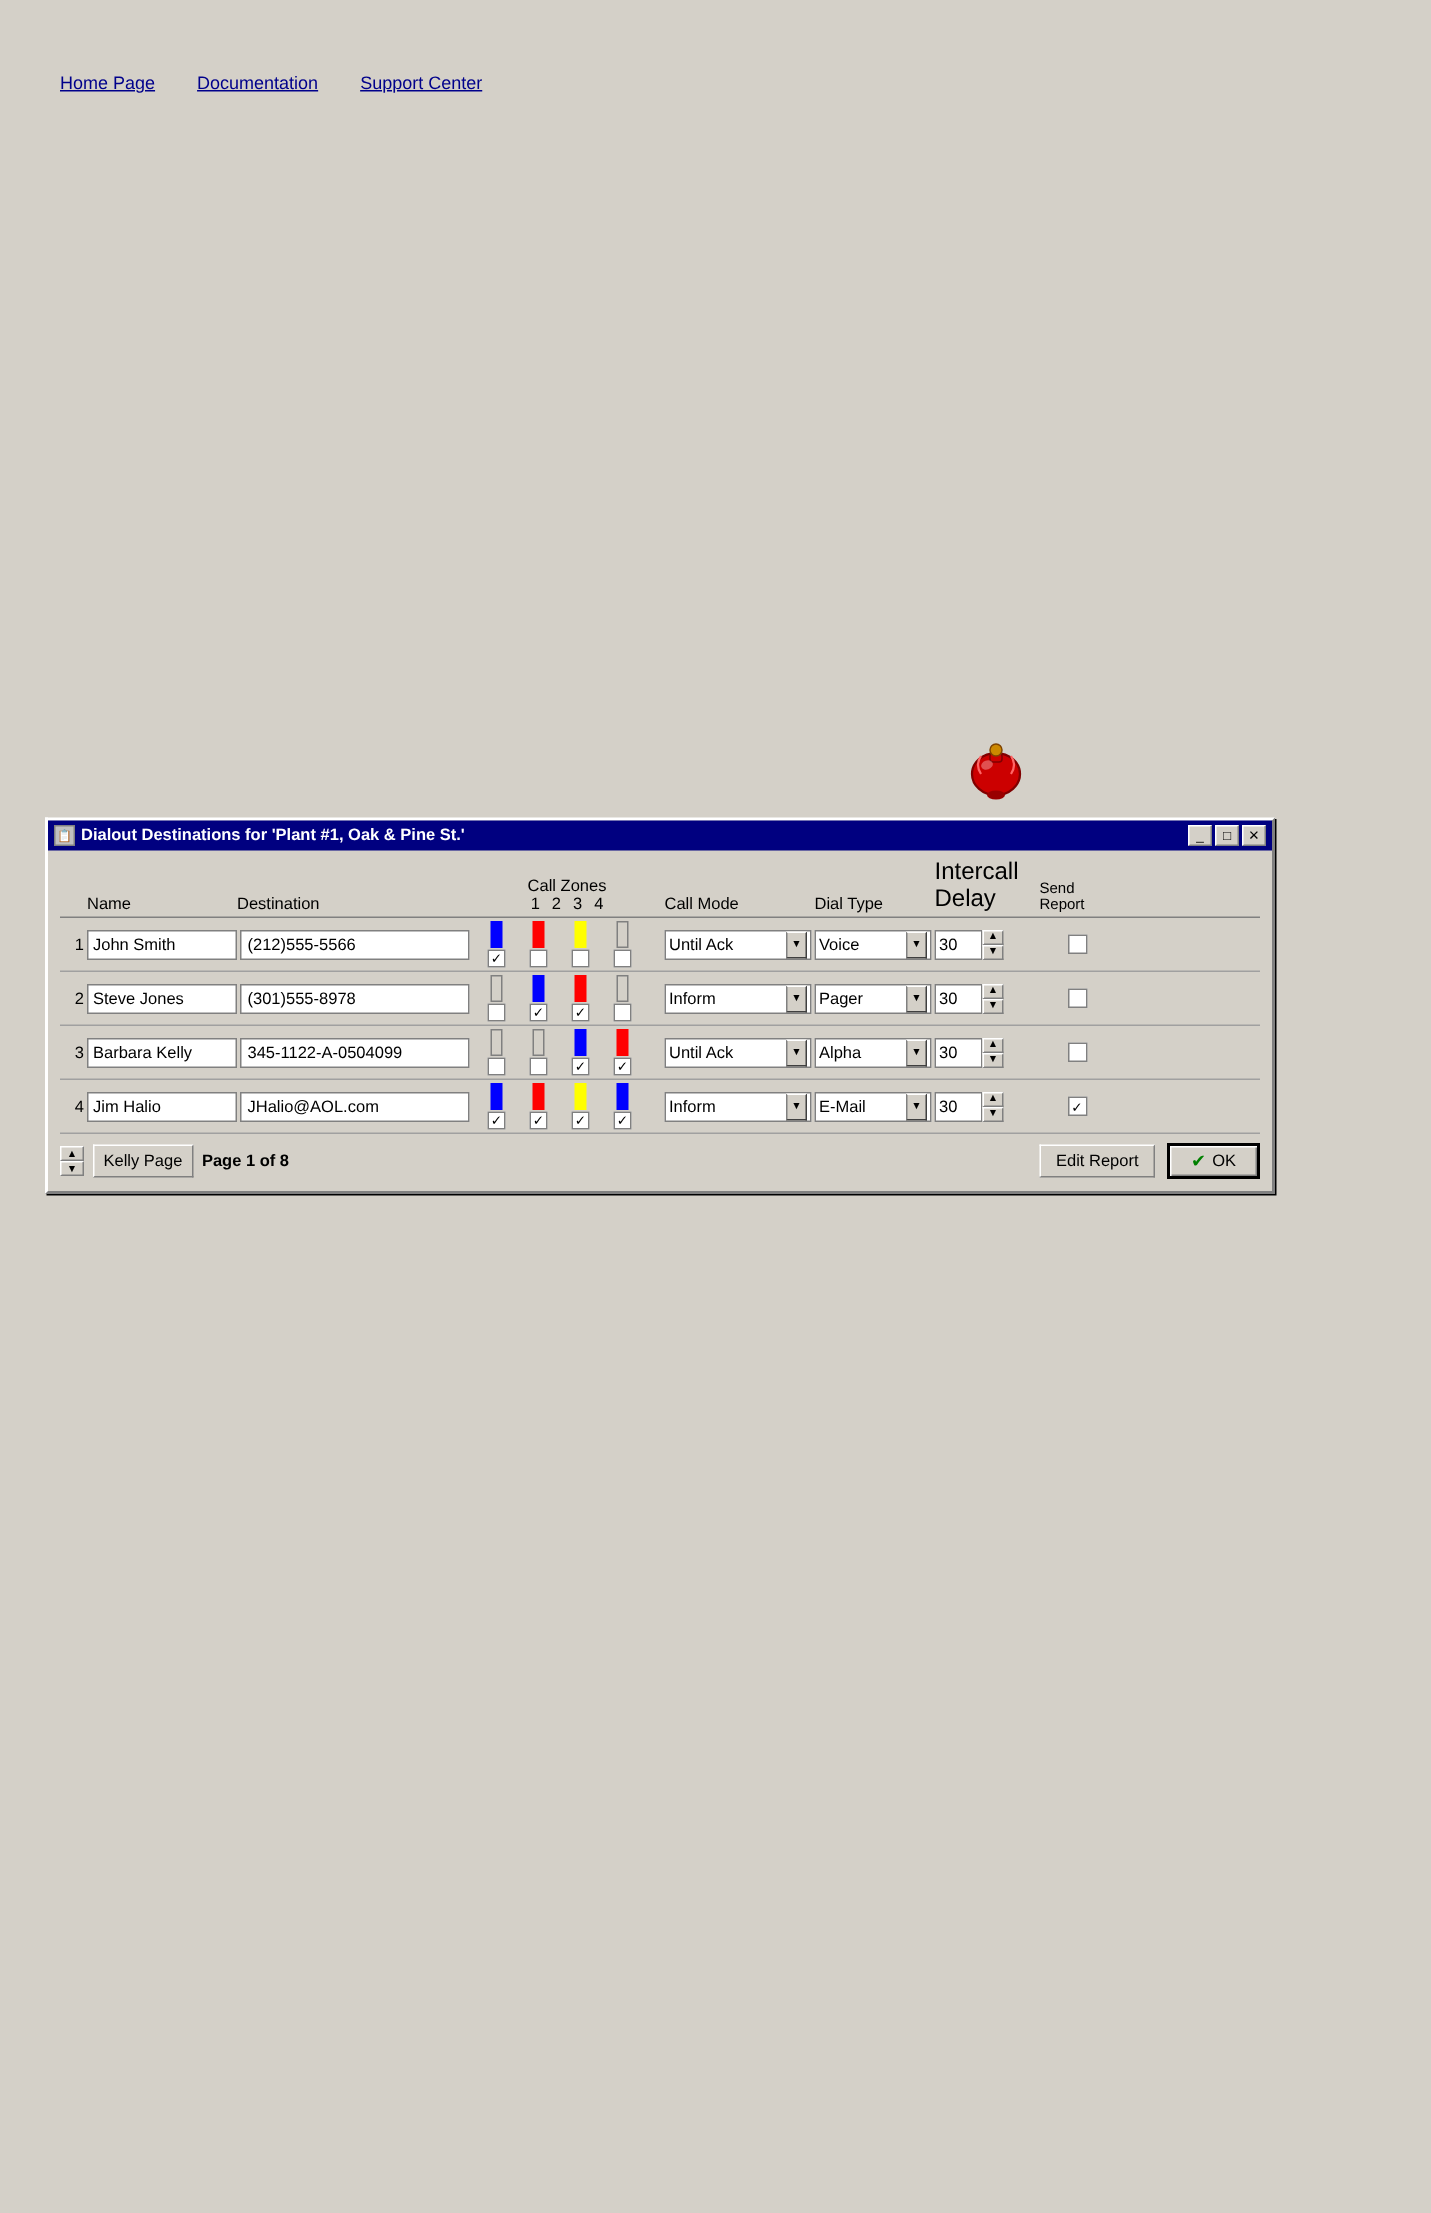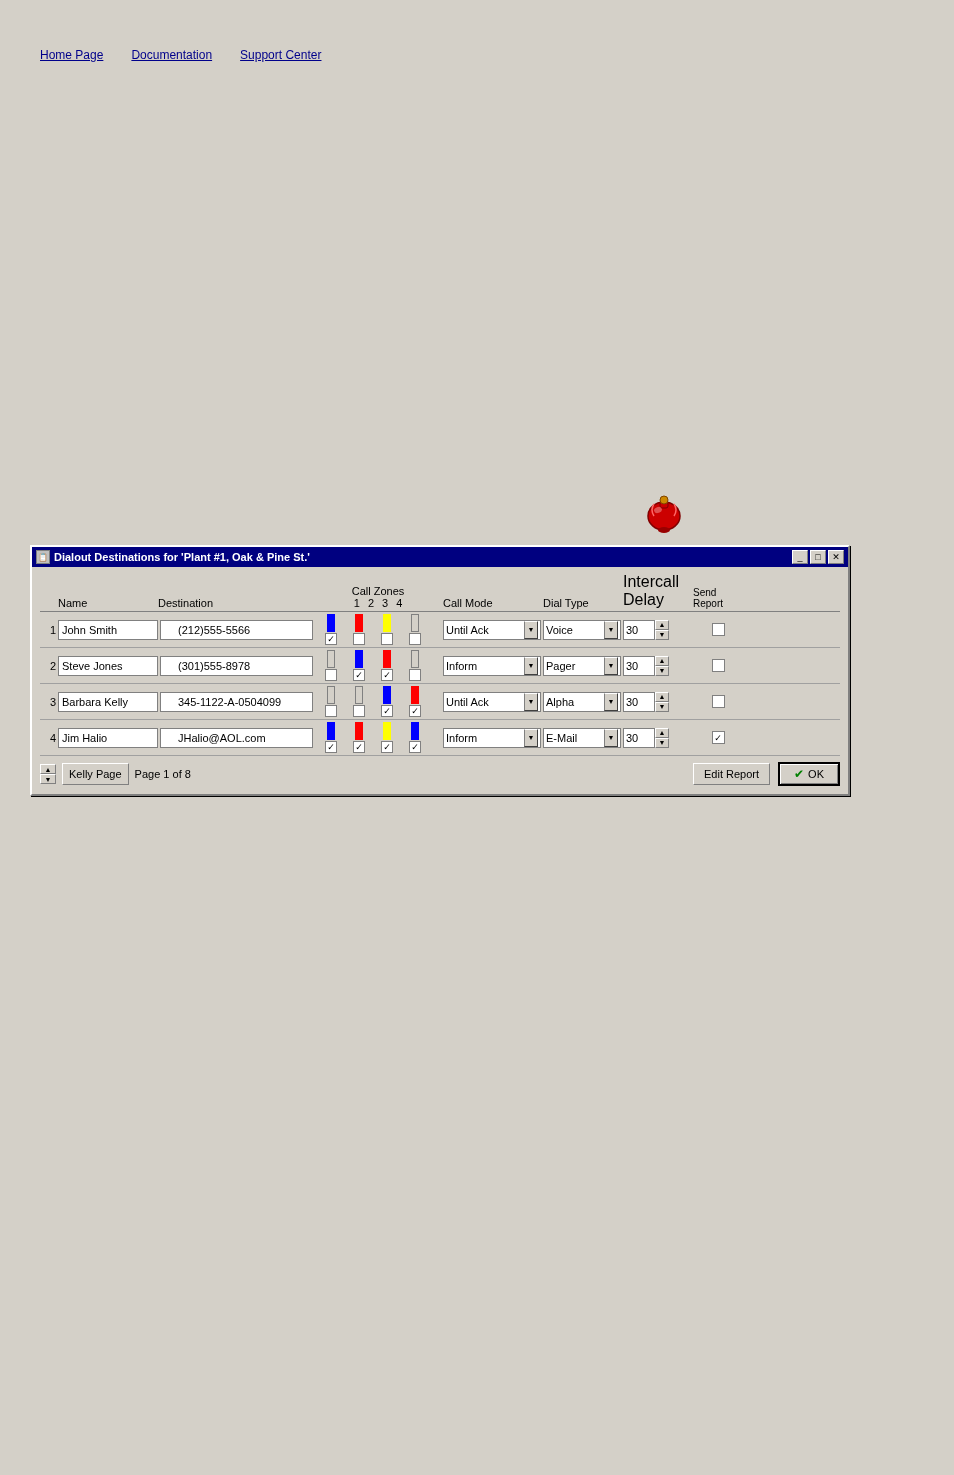--- a/index.html
+++ b/index.html
@@ -151,21 +151,21 @@
       background: #fff;
       padding: 1px 3px;
       height: 20px;
       display: flex;
       align-items: center;
     }
     .row-dest {
       font-size: 11px;
       border: 1px solid #808080;
       background: #fff;
-      padding: 1px 17px;
+      padding: 1px 4px;
       height: 20px;
       display: flex;
       align-items: center;
       margin-left: 2px;
     }
 
     
     .call-zones-cell {
       display: flex;
       align-items: center;
@@ -321,20 +321,21 @@
       background: #d4d0c8;
       border: 1px solid;
       border-color: #ffffff #808080 #808080 #ffffff;
       cursor: pointer;
       height: 22px;
       display: flex;
       align-items: center;
     }
     .page-label {
       font-size: 11px;
+      font-weight: bold;
     }
     .edit-zones-btn {
       font-size: 11px;
       padding: 2px 10px;
       background: #d4d0c8;
       border: 1px solid;
       border-color: #ffffff #808080 #808080 #ffffff;
       cursor: pointer;
       height: 22px;
       display: flex;

